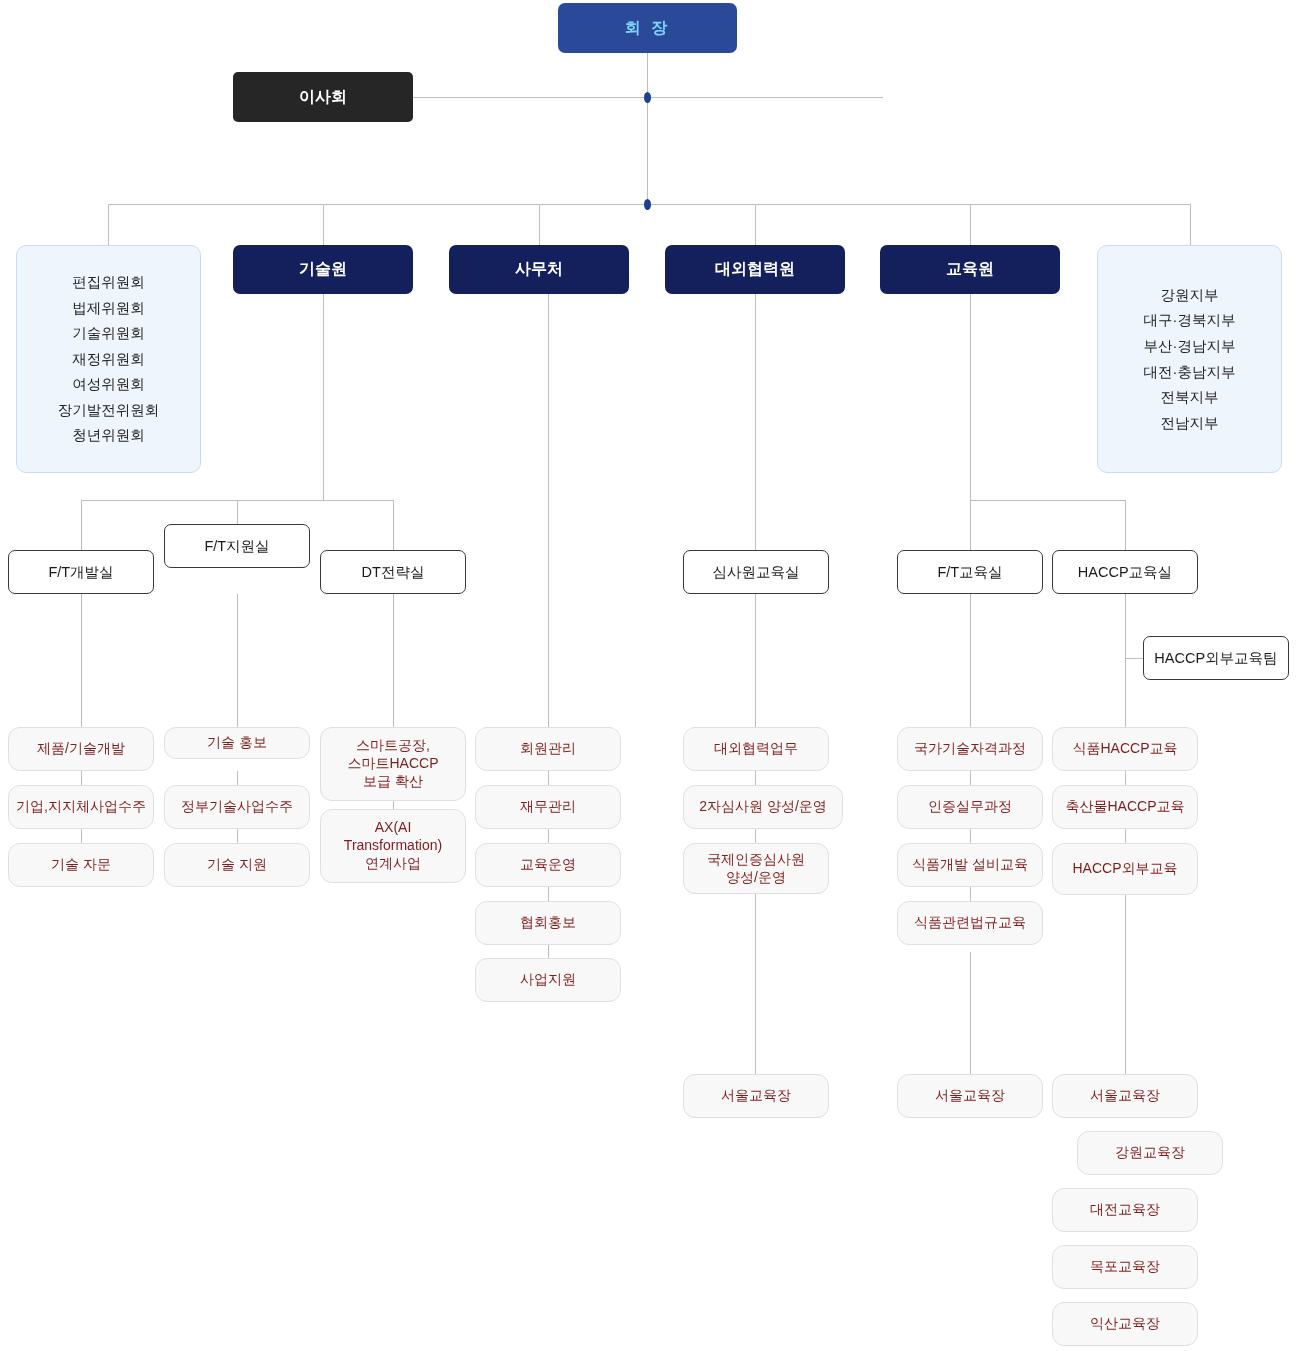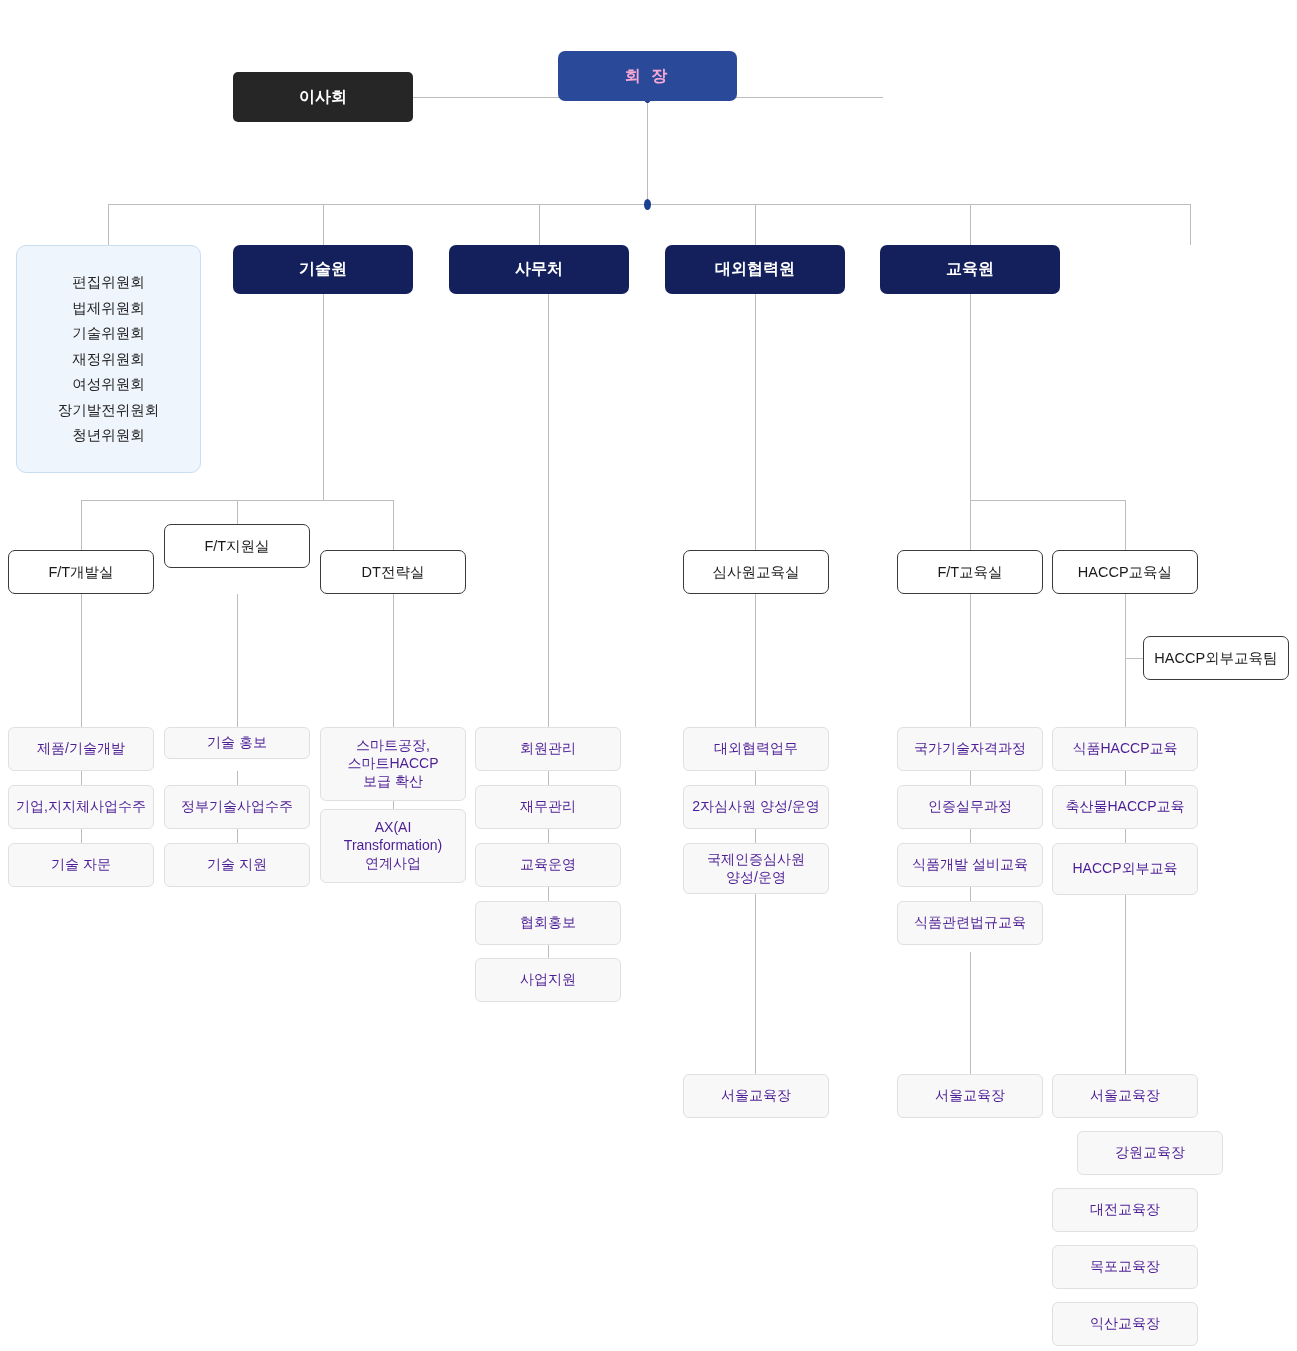--- a/index.html
+++ b/index.html
@@ -23,26 +23,25 @@
     display: flex;
     align-items: center;
     justify-content: center;
     text-align: center;
     line-height: 1.28;
     z-index: 5;
   }
   
   .n-president {
     background: #2a4a99;
-    color: #f9a8d4;
+    color: #7dd3fc;
     font-weight: bold;
     font-size: 16px;
     border-radius: 7px;
     letter-spacing: 3px;
-    margin-top: 48px;
   }
   
   .n-black {
     background: #262626;
     color: #ffffff;
     font-weight: bold;
     font-size: 16px;
     border-radius: 5px;
   }
   
@@ -70,22 +69,22 @@
     background: #ffffff;
     border: 1px solid #3a3a3a;
     border-radius: 7px;
     color: #1a1a1a;
     font-size: 14.5px;
   }
   
   .n-task {
     background: #f8f8f8;
     border: 1px solid #e0e0e0;
-    border-radius: 6px;
-    color: #4c1d95;
+    border-radius: 12px;
+    color: #7f1d1d;
     font-size: 14px;
     padding: 9px 4px;
   }
   
   .ln {
     position: absolute;
     background: #bdbdbd;
     z-index: 1;
   }
   .lnh { height: 1px; }
@@ -195,20 +194,28 @@
   </div>
 
   <div class="node n-navy" style="left:449px; top:245px; width:180px; height:49px;">
     <span>사무처</span>
   </div>
 
   <div class="node n-navy" style="left:880px; top:245px; width:180px; height:49px;">
     <span>교육원</span>
   </div>
 
+  <div class="node n-panel" style="left:1097px; top:245px; width:185px; height:228px;">
+    <span class="line">강원지부</span>
+    <span class="line">대구·경북지부</span>
+    <span class="line">부산·경남지부</span>
+    <span class="line">대전·충남지부</span>
+    <span class="line">전북지부</span>
+    <span class="line">전남지부</span>
+  </div>
 
   <div class="node n-dept" style="left:8px; top:550px; width:146px; height:44px;">
     <span>F/T개발실</span>
   </div>
   <div class="node n-dept" style="left:164px; top:524px; width:146px; height:44px;">
     <span>F/T지원실</span>
   </div>
   <div class="node n-dept" style="left:320px; top:550px; width:146px; height:44px;">
     <span>DT전략실</span>
   </div>
@@ -264,21 +271,21 @@
   <div class="node n-task" style="left:475px; top:901px; width:146px; height:44px;">
     <span>협회홍보</span>
   </div>
   <div class="node n-task" style="left:475px; top:958px; width:146px; height:44px;">
     <span>사업지원</span>
   </div>
 
   <div class="node n-task" style="left:683px; top:727px; width:146px; height:44px;">
     <span>대외협력업무</span>
   </div>
-  <div class="node n-task" style="left:683px; top:785px; width:146px; height:44px;">
+  <div class="node n-task" style="left:683px; top:785px; width:160px; height:44px;">
     <span>2자심사원 양성/운영</span>
   </div>
   <div class="node n-task multiline" style="left:683px; top:843px; width:146px; height:51px;">
     <span>국제인증심사원<br>양성/운영</span>
   </div>
 
   <div class="node n-task" style="left:897px; top:727px; width:146px; height:44px;">
     <span>국가기술자격과정</span>
   </div>
   <div class="node n-task" style="left:897px; top:785px; width:146px; height:44px;">

